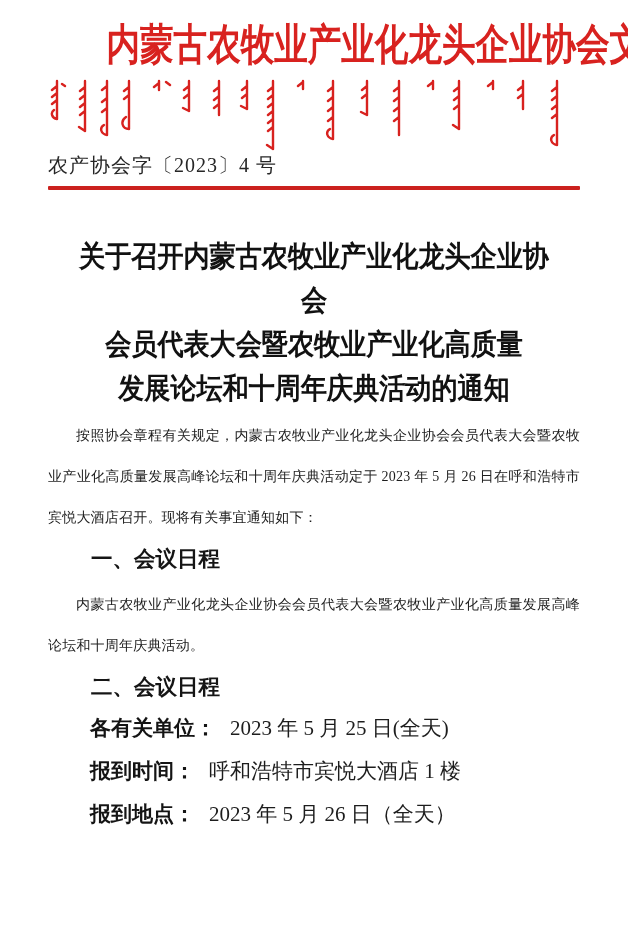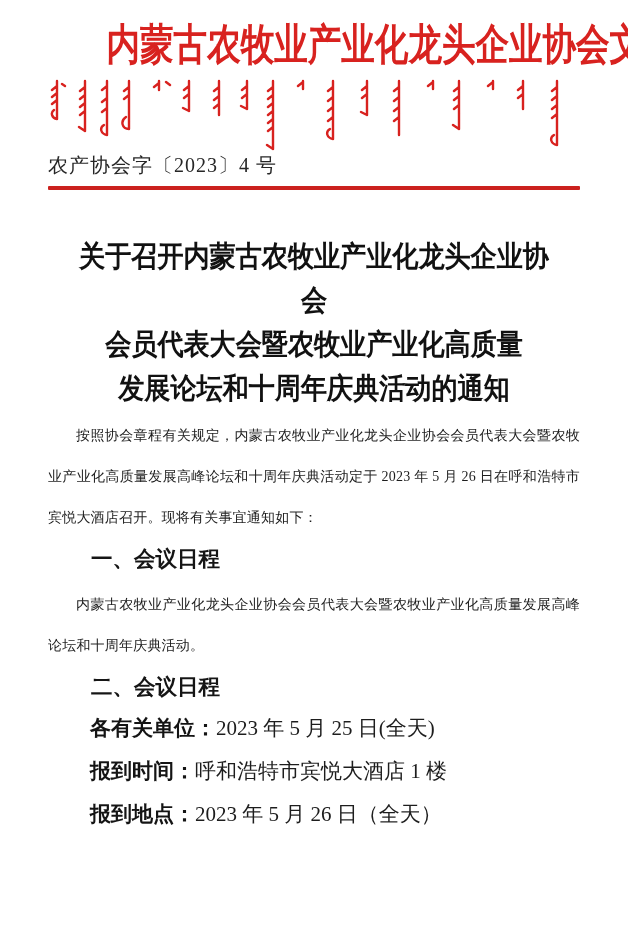--- a/index.html
+++ b/index.html
@@ -88,20 +88,21 @@
     text-indent: 2em;
     white-space: nowrap;
   }
   .schedule-item .label {
     font-weight: bold;
     font-family: "DejaVu Sans", "Liberation Sans", sans-serif;
     color: #141414;
   }
   .schedule-item .value {
     font-family: "Liberation Serif", "DejaVu Serif", serif;
+    margin-left: 14px;
   }
 </style>
 </head>
 <body>
 
 <div class="page">
   <div class="content">
 
     <div class="org-title">内蒙古农牧业产业化龙头企业协会文件</div>
 

